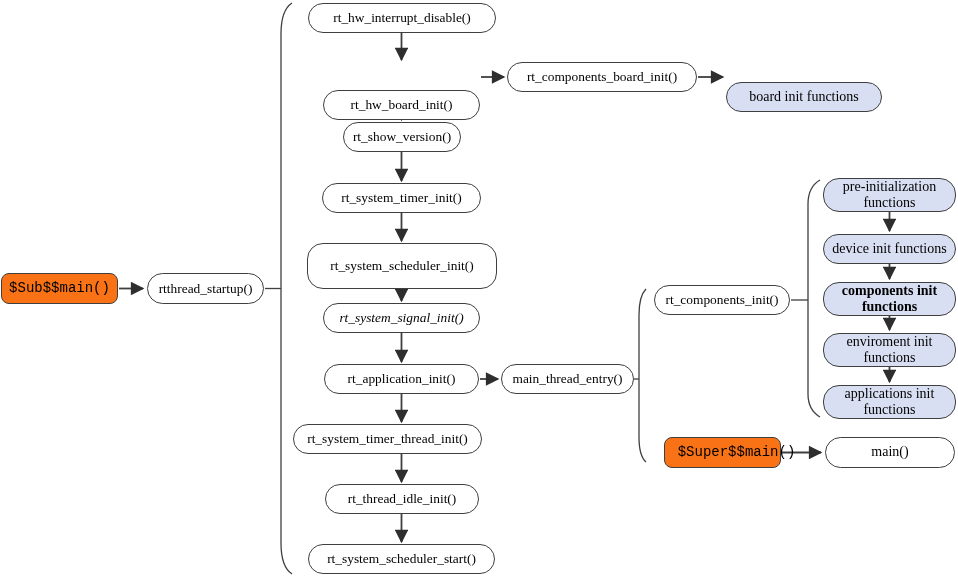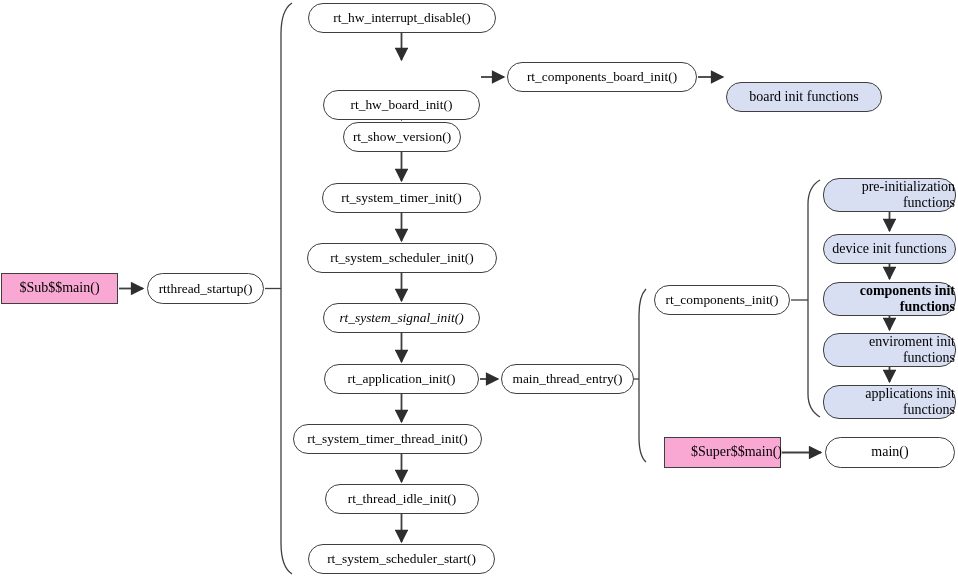--- a/index.html
+++ b/index.html
@@ -4,28 +4,28 @@
 <style>
   html,body { margin:0; padding:0; background:#fff; }
   .canvas {
     position:relative; width:958px; height:576px; background:#ffffff;
     font-family:"Liberation Serif", serif; overflow:hidden;
   }
   .layer { position:absolute; left:0; top:0; width:958px; height:576px; }
   .node {
     position:absolute; box-sizing:border-box;
     display:flex; align-items:center; justify-content:center;
-    text-align:right; font-size:14px; color:#000;
+    text-align:center; font-size:14px; color:#000;
     border:1.4px solid #3f3f3f; background:#ffffff; line-height:1.15;
     z-index:2;
   }
   .pill { border-radius:16px; }
   .small { font-size:13.4px; white-space:nowrap; }
   .blue { background:#d9dff2; }
-  .tan  { background:#f9a8d4; border-radius:0; }
+  .tan  { background:#f97316; border-radius:8px;font-family:Liberation Mono, monospace; }
 </style>
 </head>
 <body>
 
 <div class="canvas">
 
   <svg class="layer" width="958" height="576" viewBox="0 0 958 576">
     <defs>
       <marker id="arr" viewBox="0 0 10 10" refX="9" refY="5" markerWidth="8.5" markerHeight="7.5" orient="auto">
         <path d="M0,0 L10,5 L0,10 z" fill="#2e2e2e"></path>
@@ -74,21 +74,21 @@
 
   <div class="node tan" style="left:1px; top:273px; width:117px; height:31px;">$Sub$$main()</div>
   <div class="node pill small" style="left:147px; top:273px; width:117px; height:31px;">rtthread_startup()</div>
 
   <div class="node pill small" style="left:308px; top:3px; width:188px; height:30px;">rt_hw_interrupt_disable()</div>
   <div class="node pill small" style="left:323px; top:62px; width:157px; height:30px;margin-top:28px;">rt_hw_board_init()</div>
   <div class="node pill small" style="left:507px; top:62px; width:190px; height:30px;">rt_components_board_init()</div>
   <div class="node pill blue" style="left:726px; top:62px; width:156px; height:30px;margin-top:20px;">board init functions</div>
   <div class="node pill small" style="left:343px; top:122px; width:118px; height:30px;">rt_show_version()</div>
   <div class="node pill small" style="left:322px; top:183px; width:159px; height:30px;">rt_system_timer_init()</div>
-  <div class="node pill small" style="left:307px; top:243px; width:190px; height:30px;">rt_system_scheduler_init()</div>
+  <div class="node pill small" style="left:307px; top:243px; width:190px; height:46px;">rt_system_scheduler_init()</div>
   <div class="node pill small" style="left:323px; top:303px; width:157px; height:30px;font-style:italic;">rt_system_signal_init()</div>
   <div class="node pill small" style="left:324px; top:364px; width:155px; height:30px;">rt_application_init()</div>
   <div class="node pill small" style="left:293px; top:424px; width:189px; height:30px;">rt_system_timer_thread_init()</div>
   <div class="node pill small" style="left:308px; top:544px; width:187px; height:30px;">rt_system_scheduler_start()</div>
   <div class="node pill small" style="left:325px; top:484px; width:154px; height:30px;">rt_thread_idle_init()</div>
 
   <div class="node pill small" style="left:501px; top:364px; width:133px; height:30px;">main_thread_entry()</div>
   <div class="node pill small" style="left:654px; top:285px; width:136px; height:30px;">rt_components_init()</div>
 
   <div class="node pill blue" style="left:823px; top:178px; width:133px; height:34px;">pre-initialization functions</div>

